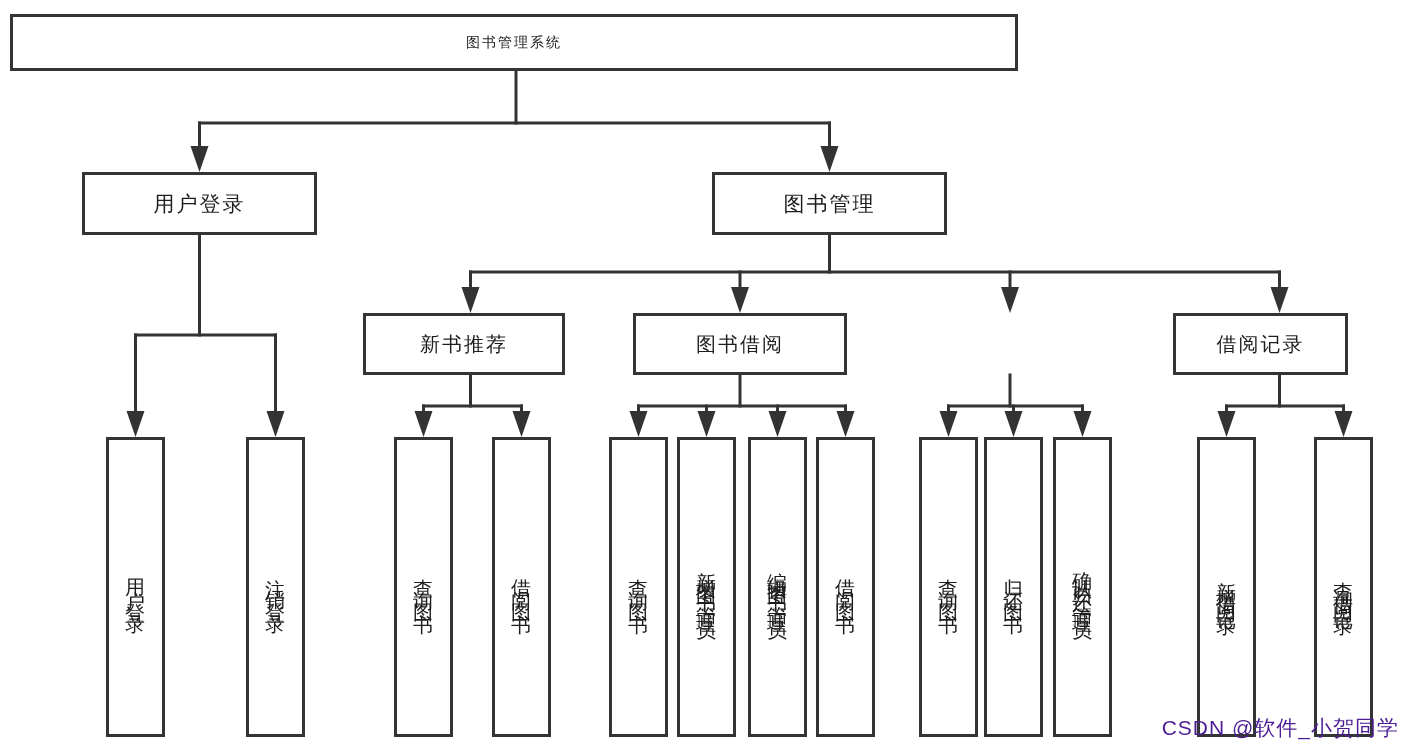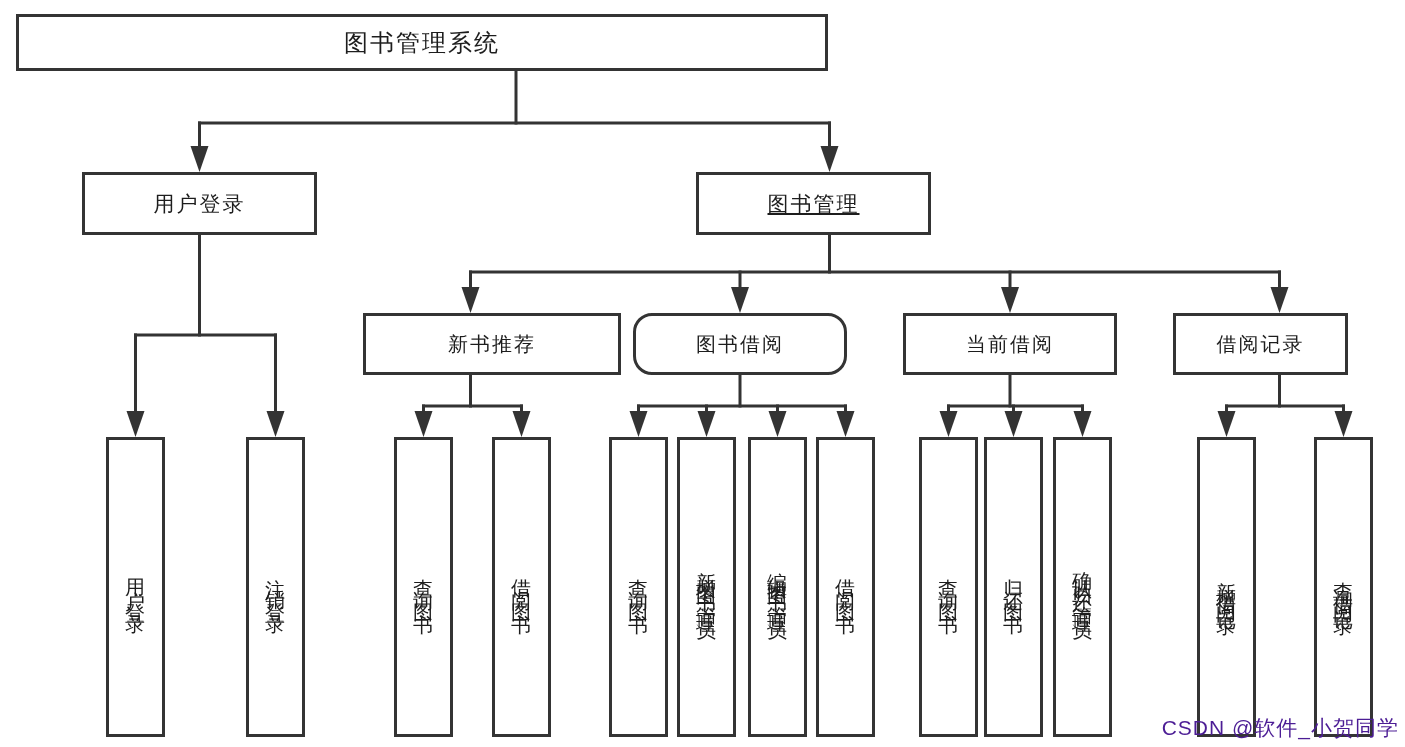--- a/index.html
+++ b/index.html
@@ -31,22 +31,22 @@
     align-items: center;
     justify-content: center;
     text-align: center;
   }
   .node-h {
     font-size: 21px;
     letter-spacing: 2px;
     white-space: nowrap;
   }
   .node-root {
-    left: 16px; top: 14px; width: 812px; height: 57px;
-    font-size: 24px;
+    left: 10px; top: 14px; width: 1008px; height: 57px;
+    font-size: 14px;
   }
   .node-l2 { top: 172px; width: 235px; height: 63px; }
   .node-l3 { top: 313px; height: 62px; font-size: 20px; }
   .leaf {
     position: absolute;
     top: 437px;
     width: 59px;
     height: 300px;
     box-sizing: border-box;
     border: 3px solid #343434;
@@ -143,25 +143,24 @@
       <polygon points="1004.5,411 1022.5,411 1013.5,437"></polygon>
       <polygon points="1073.5,411 1091.5,411 1082.5,437"></polygon>
       <polygon points="1217.5,411 1235.5,411 1226.5,437"></polygon>
       <polygon points="1334.5,411 1352.5,411 1343.5,437"></polygon>
     </g>
   </svg>
 
   <div class="node node-h node-root">图书管理系统</div>
 
   <div class="node node-h node-l2" style="left:82px;">用户登录</div>
-  <div class="node node-h node-l2" style="left:696px;text-decoration:underline;">图书管理</div>
+  <div class="node node-h node-l2" style="left:712px;">图书管理</div>
 
-  <div class="node node-h node-l3" style="left:363px;width:258px;">新书推荐</div>
-  <div class="node node-h node-l3" style="left:633px;width:214px;border-radius:19px;">图书借阅</div>
-  <div class="node node-h node-l3" style="left:903px;width:214px;">当前借阅</div>
+  <div class="node node-h node-l3" style="left:363px;width:202px;">新书推荐</div>
+  <div class="node node-h node-l3" style="left:633px;width:214px;">图书借阅</div>
   <div class="node node-h node-l3" style="left:1173px;width:175px;">借阅记录</div>
 
   <div class="leaf" style="left:106px;">用户登录</div>
   <div class="leaf" style="left:246px;">注销登录</div>
 
   <div class="leaf" style="left:394px;">查询图书</div>
   <div class="leaf" style="left:492px;">借阅图书</div>
 
   <div class="leaf" style="left:609px;">查询图书</div>
   <div class="leaf sp-tight" style="left:677px;">新增图书（管理员）</div>

